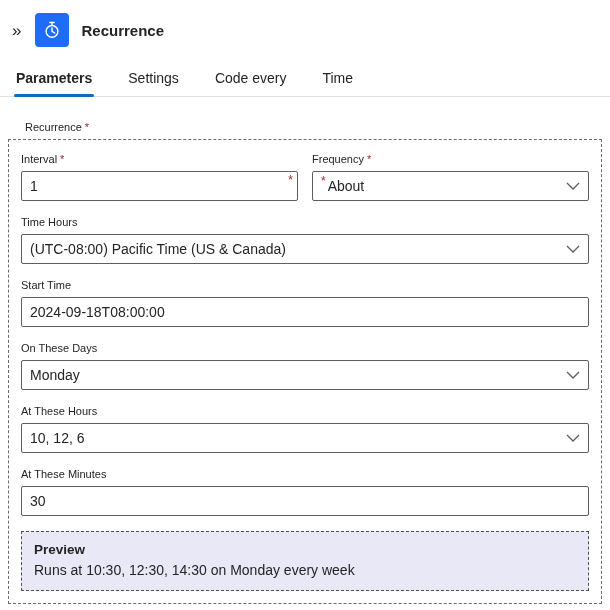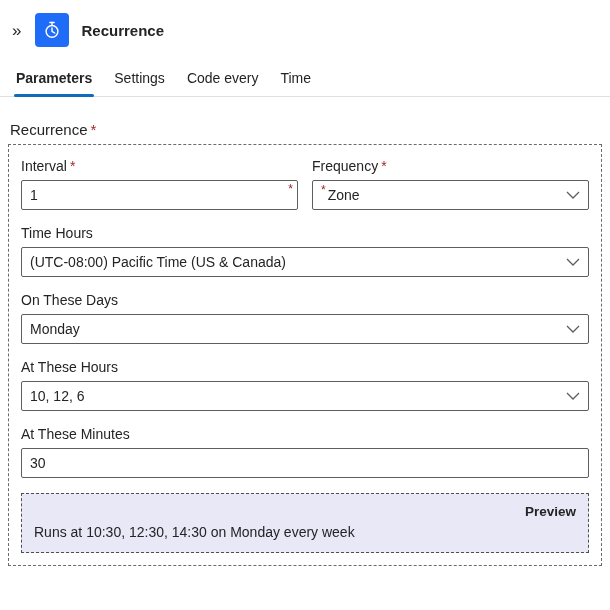--- a/index.html
+++ b/index.html
@@ -38,21 +38,21 @@
   }
   .title {
     font-size: 15px;
     font-weight: 700;
     margin: 0;
   }
 
   
   .tabs {
     display: flex;
-    gap: 18px;
+    gap: 32px;
     padding: 4px 24px 0 14px;
     border-bottom: 1px solid #e0e0e0;
   }
   .tab {
     padding: 9px 2px 10px 2px;
     cursor: pointer;
     position: relative;
     color: #242424;
     white-space: nowrap;
   }
@@ -62,36 +62,37 @@
     position: absolute;
     left: 0; right: 0; bottom: -1px;
     height: 3px;
     border-radius: 3px;
     background: #0f6cbd;
   }
 
   
   .section-label {
     padding: 24px 10px 6px 10px;
-    font-size: 15px;
-    color: #242424;
+    font-size: 11px;
+    color: #242424;
+    margin-left: 15px;
   }
   .req { color: #a4262c; margin-left: 3px; }
 
   
   .card {
     margin: 0 8px;
     border: 1px dashed #6b6b6b;
     padding: 13px 12px 12px 12px;
   }
 
   .field { margin-bottom: 15px; }
   .field-label {
     display: block;
-    font-size: 14px;
+    font-size: 11px;
     margin-bottom: 6px;
     color: #242424;
   }
   .row2 { display: flex; gap: 14px; }
   .row2 .col { flex: 1 1 0; min-width: 0; }
 
   .textbox-wrap { position: relative; }
   .textbox {
     width: 100%;
     height: 30px;
@@ -148,21 +149,20 @@
   .preview {
     border: 1px dashed #4f4f4f;
     background: #e9e8f7;
     padding: 10px 12px 12px 12px;
     margin-top: 2px;
   }
   .preview-title {
     font-weight: 700;
     font-size: 13.5px;
     margin-bottom: 5px;
-    text-align: right;
   }
   .preview-text { font-size: 14px; }
 </style>
 </head>
 <body>
 
 <div class="panel">
 
   <div class="header">
     <span class="chevrons">»</span>
@@ -197,21 +197,21 @@
         <label class="field-label"><span>Interval</span><span class="req">*</span></label>
         <div class="textbox-wrap">
           <input class="textbox" type="text" value="1" style="">
           <span class="inline-req">*</span>
         </div>
       </div>
       <div class="col field">
         <label class="field-label"><span>Frequency</span><span class="req">*</span></label>
         <div class="combo" role="combobox">
           <span class="req-sup">*</span>
-          <span class="value">Zone</span>
+          <span class="value">About</span>
           <span class="chev">
             <svg width="14" height="8" viewBox="0 0 14 8">
                 <path d="M1 1 L7 7 L13 1" fill="none" stroke="#605e5c" stroke-width="1.3"></path>
               </svg>
           </span>
         </div>
       </div>
     </div>
 
     <div class="field">
@@ -220,20 +220,22 @@
         <span class="value">(UTC-08:00) Pacific Time (US &amp; Canada)</span>
         <span class="chev">
           <svg width="14" height="8" viewBox="0 0 14 8">
               <path d="M1 1 L7 7 L13 1" fill="none" stroke="#605e5c" stroke-width="1.3"></path>
             </svg>
         </span>
       </div>
     </div>
 
     <div class="field">
+      <label class="field-label">Start Time</label>
+      <input class="textbox" type="text" value="2024-09-18T08:00:00" style="">
     </div>
 
     <div class="field">
       <label class="field-label">On These Days</label>
       <div class="combo" role="combobox">
         <span class="value">Monday</span>
         <span class="chev">
           <svg width="14" height="8" viewBox="0 0 14 8">
               <path d="M1 1 L7 7 L13 1" fill="none" stroke="#605e5c" stroke-width="1.3"></path>
             </svg>

